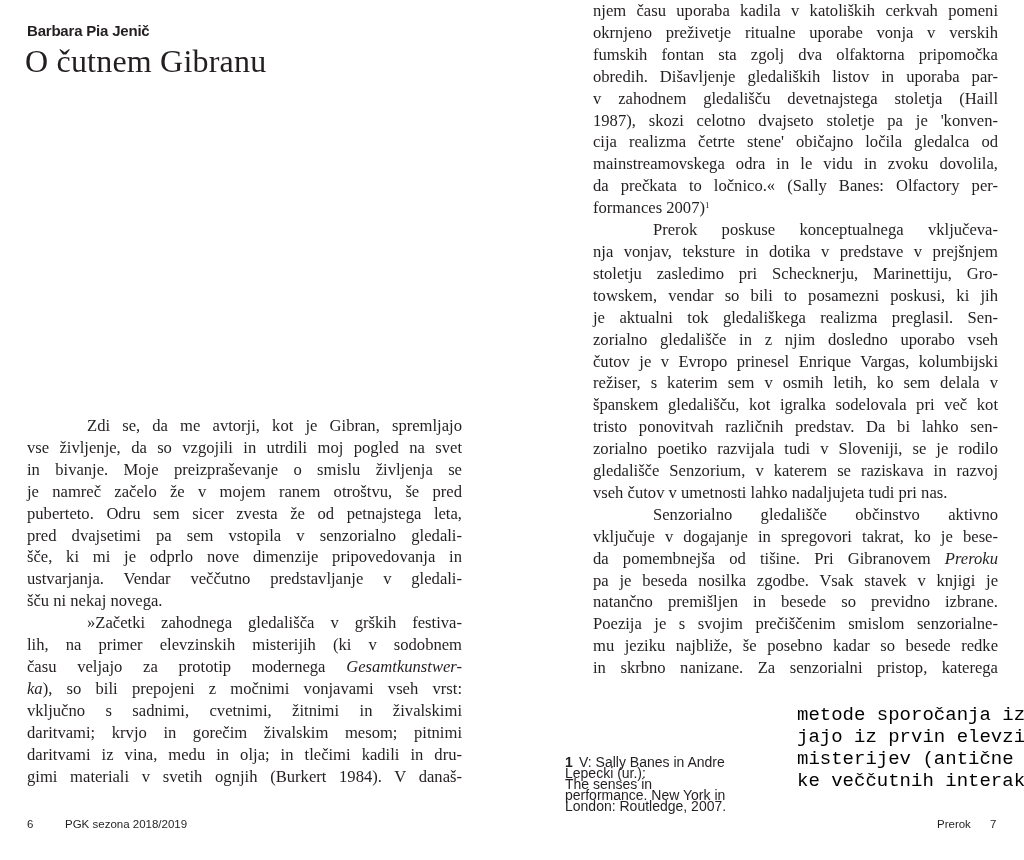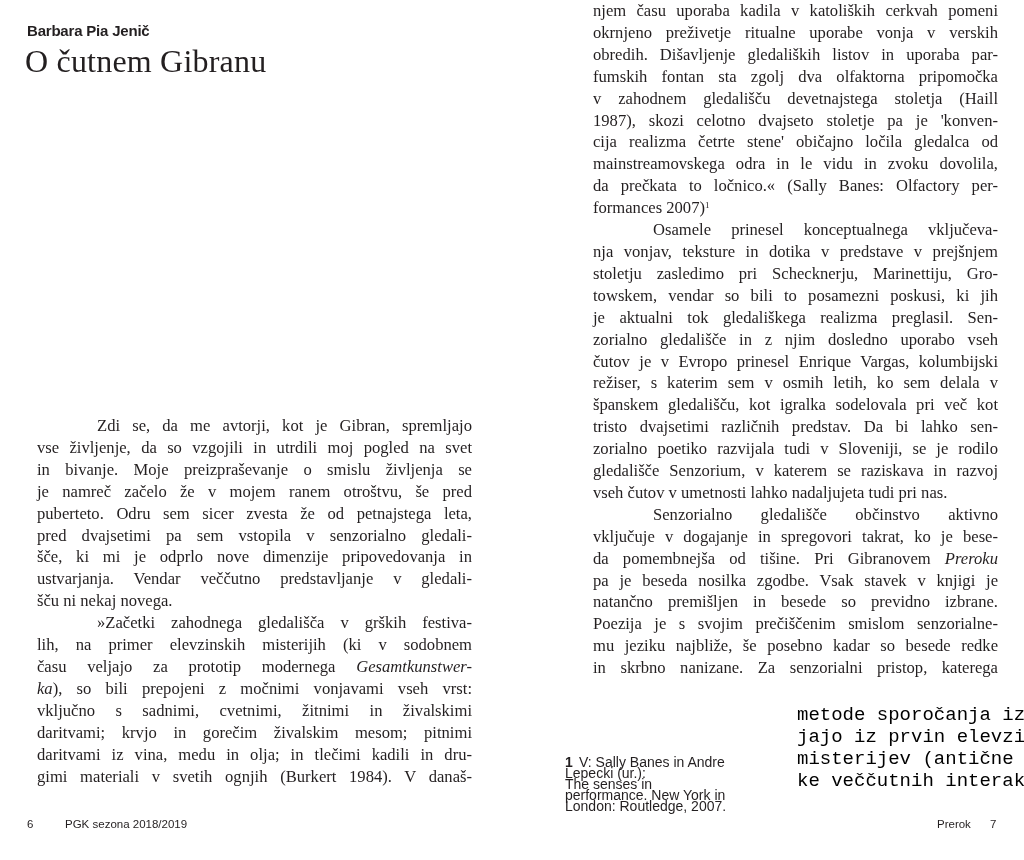--- a/index.html
+++ b/index.html
@@ -56,21 +56,21 @@
       display: block;
       text-align: justify;
       text-align-last: justify;
       white-space: nowrap;
     }
     .body-col .line.last {
       text-align-last: left;
     }
 
     .left-col {
-      left: 37px;
+      left: 27px;
       top: 415px;
       width: 435px;
     }
     .right-col {
       left: 593px;
       top: 0px;
       width: 405px;
     }
 
     .narrow-col {
@@ -155,40 +155,40 @@
   <div class="footer footer-left-num">6</div>
   <div class="footer footer-left-title">PGK sezona 2018/2019</div>
 </div>
 
 <div class="page page-right"></div>
 
 <div class="body-col right-col" style="top:0;">
   <div>
     <span class="line">njem času uporaba kadila v katoliških cerkvah pomeni</span>
     <span class="line">okrnjeno preživetje ritualne uporabe vonja v verskih</span>
+    <span class="line">fumskih fontan sta zgolj dva olfaktorna pripomočka</span>
     <span class="line">obredih. Dišavljenje gledaliških listov in uporaba par-</span>
-    <span class="line">fumskih fontan sta zgolj dva olfaktorna pripomočka</span>
     <span class="line">v zahodnem gledališču devetnajstega stoletja (Haill</span>
     <span class="line">1987), skozi celotno dvajseto stoletje pa je 'konven-</span>
     <span class="line">cija realizma četrte stene' običajno ločila gledalca od</span>
     <span class="line">mainstreamovskega odra in le vidu in zvoku dovolila,</span>
     <span class="line">da prečkata to ločnico.« (Sally Banes: Olfactory per-</span>
     <span class="line last"><span>formances 2007)</span><sup>1</sup></span>
   </div>
   <div>
-    <span class="line" style="padding-left:60px;">Osamele prinesel konceptualnega vključeva-</span>
+    <span class="line" style="padding-left:60px;">Prerok poskuse konceptualnega vključeva-</span>
     <span class="line">nja vonjav, teksture in dotika v predstave v prejšnjem</span>
     <span class="line">stoletju zasledimo pri Schecknerju, Marinettiju, Gro-</span>
     <span class="line">towskem, vendar so bili to posamezni poskusi, ki jih</span>
     <span class="line">je aktualni tok gledališkega realizma preglasil. Sen-</span>
     <span class="line">zorialno gledališče in z njim dosledno uporabo vseh</span>
     <span class="line">čutov je v Evropo prinesel Enrique Vargas, kolumbijski</span>
     <span class="line">režiser, s katerim sem v osmih letih, ko sem delala v</span>
     <span class="line">španskem gledališču, kot igralka sodelovala pri več kot</span>
-    <span class="line">tristo dvajsetimi različnih predstav. Da bi lahko sen-</span>
+    <span class="line">tristo ponovitvah različnih predstav. Da bi lahko sen-</span>
     <span class="line">zorialno poetiko razvijala tudi v Sloveniji, se je rodilo</span>
     <span class="line">gledališče Senzorium, v katerem se raziskava in razvoj</span>
     <span class="line last">vseh čutov v umetnosti lahko nadaljujeta tudi pri nas.</span>
   </div>
   <div>
     <span class="line" style="padding-left:60px;">Senzorialno gledališče občinstvo aktivno</span>
     <span class="line">vključuje v dogajanje in spregovori takrat, ko je bese-</span>
     <span class="line"><span>da pomembnejša od tišine. Pri Gibranovem </span><i>Preroku</i></span>
     <span class="line">pa je beseda nosilka zgodbe. Vsak stavek v knjigi je</span>
     <span class="line">natančno premišljen in besede so previdno izbrane.</span>

